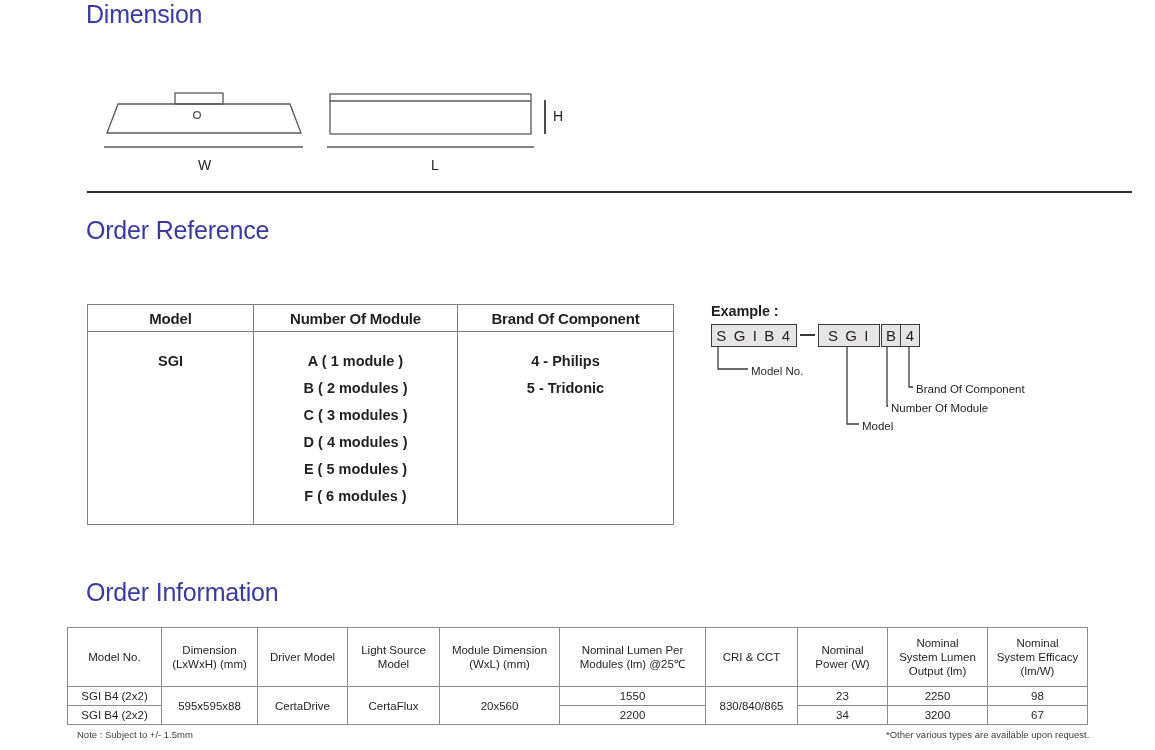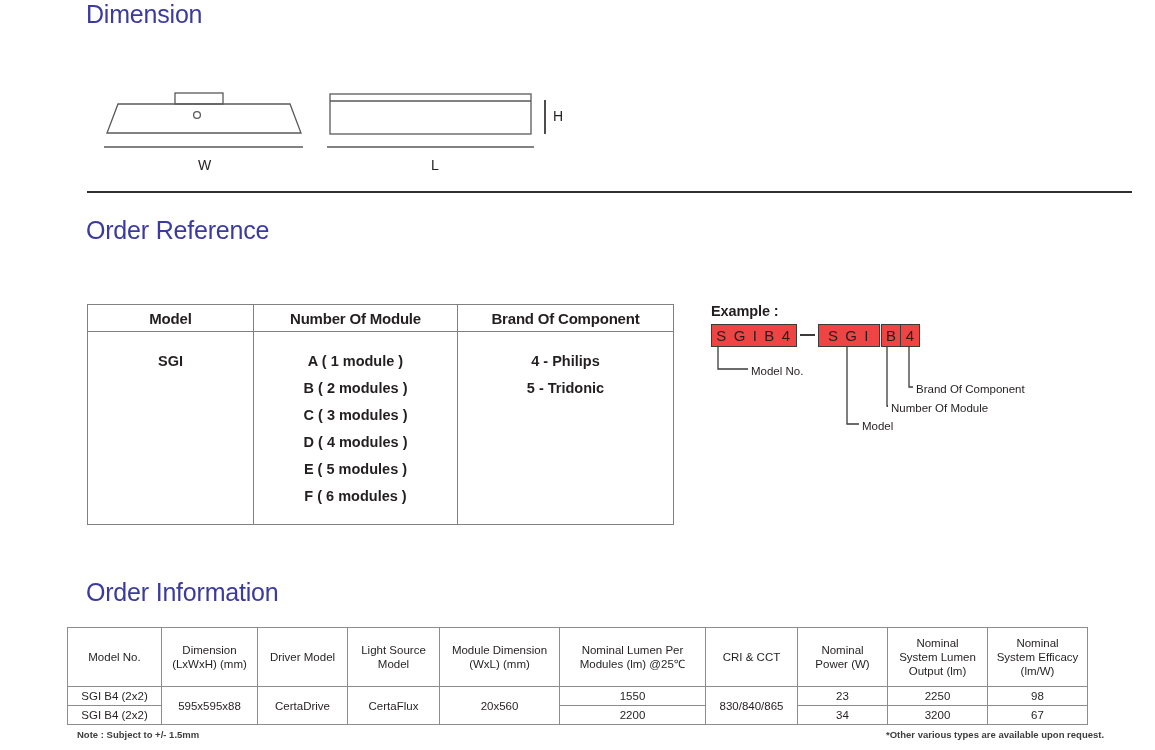--- a/index.html
+++ b/index.html
@@ -111,21 +111,21 @@
     top: 0px;
     font-size: 14.5px;
     font-weight: bold;
     letter-spacing: -0.1px;
     white-space: nowrap;
   }
   .code-box {
     position: absolute;
     box-sizing: border-box;
     border: 1.5px solid #3b3b3b;
-    background: #ef4444;
+    background: #e5e5e5;
     font-size: 15px;
     letter-spacing: 1.6px;
     text-align: center;
     line-height: 21px;
     height: 23px;
     white-space: nowrap;
   }
   #code-box-modelno { left: 0px;   top: 21px; width: 86px; }
   #code-box-model   { left: 107px; top: 21px; width: 62px; }
   #code-box-nummod  { left: 170px; top: 21px; width: 20px; letter-spacing: 0; }
@@ -185,21 +185,20 @@
   .oi-c8  { width: 90px; }
   .oi-c9  { width: 100px; }
   .oi-c10 { width: 100px; }
 
   
   .footnote {
     position: absolute;
     font-size: 9.5px;
     color: #3d3d3d;
     white-space: nowrap;
-    font-weight: bold;
   }
   #note-left  { left: 77px;  top: 729px; }
   #note-right { left: 886px; top: 729px; }
 </style>
 </head>
 <body>
 
 <div class="section-heading" id="heading-dimension">Dimension</div>
 
 <div class="drawing-area">

